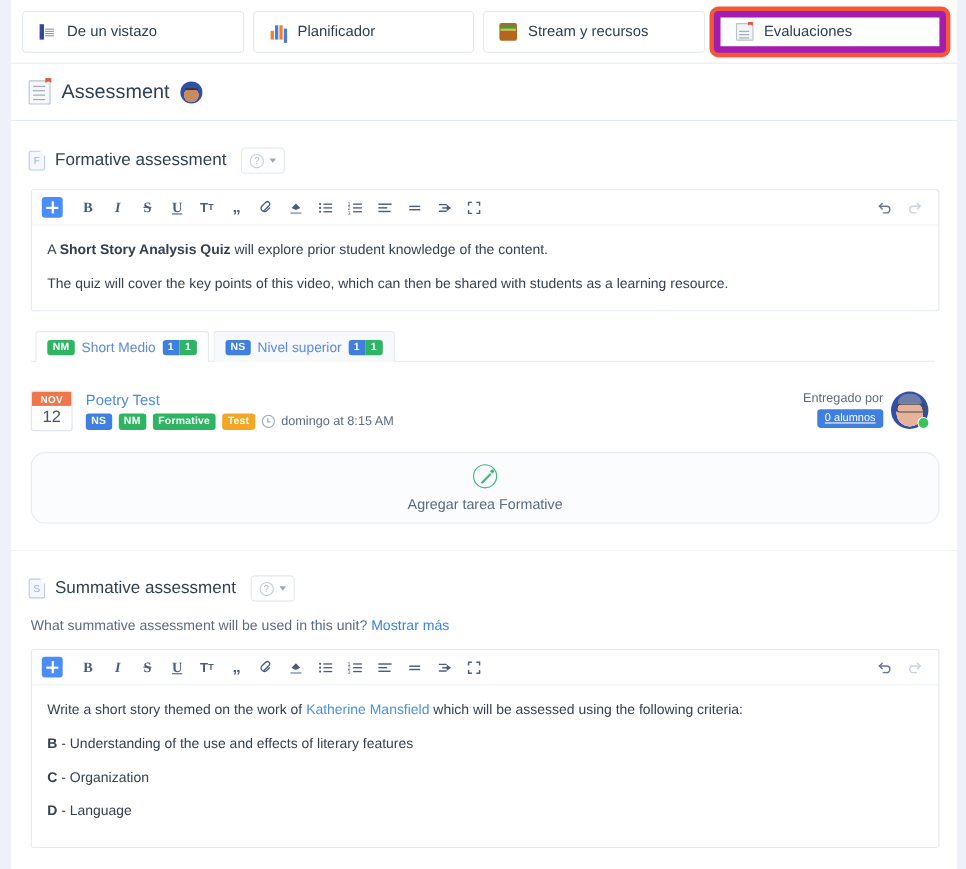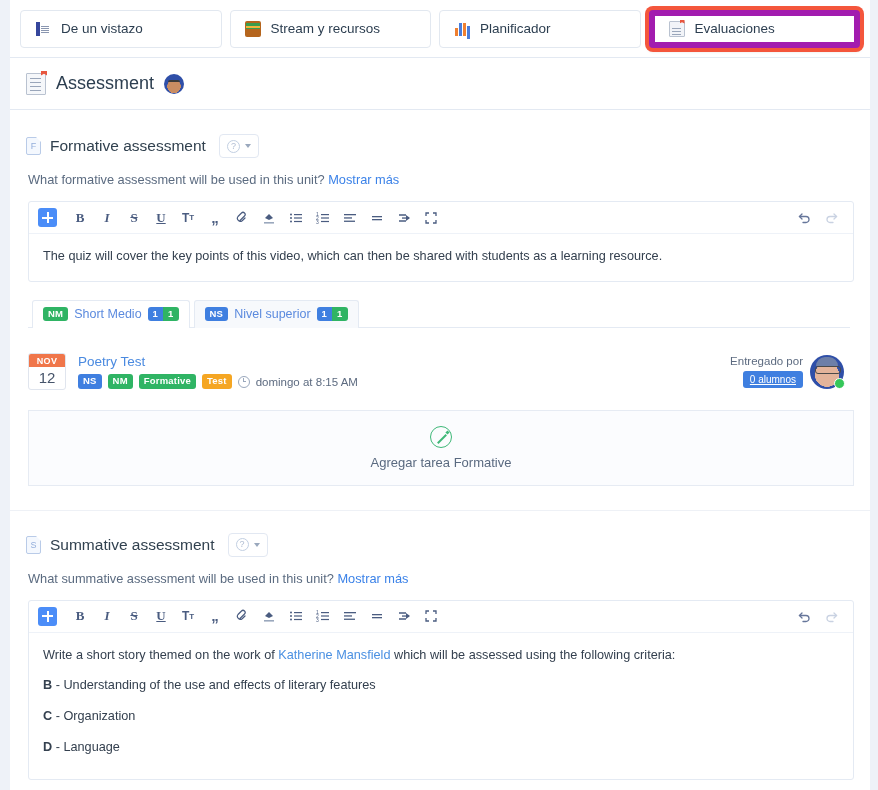--- a/index.html
+++ b/index.html
@@ -206,22 +206,22 @@
     background: radial-gradient(circle at 50% 58%, #e3b49b 0 46%, #2f4fa8 47% 100%); position: relative; }
   .avatar2:before{content:"";position:absolute;left:5px;top:11px;width:24px;height:6px;
     border:1.6px solid #4a4a4a;border-radius:3px;background:transparent;}
   .avatar2:after{content:"";position:absolute;left:6px;top:2px;width:22px;height:9px;
     background:#6d7fa8;border-radius:11px 11px 0 0;}
   .online { position: absolute; right: -1px; bottom: 0; width: 11px; height: 11px;
     border-radius: 50%; background: #35c759; border: 1.5px solid #fff; }
 
   
   .addbox {
-    margin: 12px 16px 0 18px; height: 76px;
-    border: 1px solid #e6ebf3; border-radius: 0; background: #fbfcfe;
+    margin: 12px 16px 0 18px; height: 65px;
+    border: 1px solid #e6ebf3; border-radius: 13px; background: #fbfcfe;
     display: flex; flex-direction: column; align-items: center; justify-content: center; gap: 7px;
     cursor: pointer;
   }
   .pencil-circle { width: 22px; height: 22px; border: 1.6px solid #3fb878; border-radius: 50%;
     position: relative; }
   .pencil-circle:before{content:"";position:absolute;left:5px;top:11px;width:12px;height:2px;
     background:#3fb878;transform:rotate(-45deg);transform-origin:center;}
   .pencil-circle:after{content:"";position:absolute;left:15px;top:4.5px;width:3px;height:3px;
     background:#3fb878;transform:rotate(45deg);}
   .addbox-label { font-size: 13px; color: #5a6a80; }
@@ -232,26 +232,26 @@
 <body>
 
 <div class="page">
 
   <div class="tabbar">
     <div class="tab">
       <span class="ticon ico-glance"></span>
       <span>De un vistazo</span>
     </div>
     <div class="tab">
+      <span class="ticon ico-chart"></span>
+      <span>Planificador</span>
+    </div>
+    <div class="tab">
       <span class="ticon ico-stream"></span>
       <span>Stream y recursos</span>
-    </div>
-    <div class="tab">
-      <span class="ticon ico-chart"></span>
-      <span>Planificador</span>
     </div>
     <div class="tab active">
       <span class="ticon ico-assess"></span>
       <span>Evaluaciones</span>
     </div>
   </div>
 
   <div class="header">
     <div class="hdr-left">
       <span class="hdr-icon">
@@ -267,24 +267,20 @@
   <div class="panel">
 
     <div class="sect-head">
       <span class="doc-badge">F</span>
       <span class="sect-title">Formative assessment</span>
       <span class="help-pill">
         <span class="qmark">?</span>
         <span class="caret"></span>
       </span>
     </div>
-    <div class="sect-sub">
-      <span>What formative assessment will be used in this unit?</span>
-      <a href="#">Mostrar más</a>
-    </div>
 
     <div class="editor">
       <div class="ed-toolbar">
         <span class="tb plus"></span>
         <span class="tb" style="font-weight:bold;font-family:'Liberation Serif',serif;">B</span>
         <span class="tb" style="font-style:italic;font-family:'Liberation Serif',serif;font-weight:bold;">I</span>
         <span class="tb" style="text-decoration:line-through;font-weight:bold;font-family:'Liberation Serif',serif;">S</span>
         <span class="tb" style="text-decoration:underline;font-weight:bold;font-family:'Liberation Serif',serif;">U</span>
         <span class="tb" style="font-weight:bold;font-size:12px;">T<span style="font-size:8px;">T</span></span>
         <span class="tb" style="font-weight:bold;font-size:15px;line-height:6px;">„</span>
@@ -352,20 +348,21 @@
             </svg>
         </span>
         <span class="tb">
           <svg width="15" height="15" viewBox="0 0 15 15" fill="none" stroke="#c9d2e2" stroke-width="1.3" stroke-linecap="round">
               <path d="M10 4 L12.5 6.5 L10 9"></path>
               <path d="M12.5 6.5 H6 a3 3 0 0 0 0 6 H9"></path>
             </svg>
         </span>
       </div>
       <div class="ed-body">
+        <p><span>A </span><b>Short Story Analysis Quiz</b><span> will explore prior student knowledge of the content.</span></p>
         <p>The quiz will cover the key points of this video, which can then be shared with students as a learning resource.</p>
       </div>
     </div>
 
     <div class="lvl-tabs">
       <div class="lvl-tab active">
         <span class="chip nm">NM</span>
         <span class="lvl-name">Short Medio</span>
         <span class="cnt">
           <span class="chip blue">1</span>

